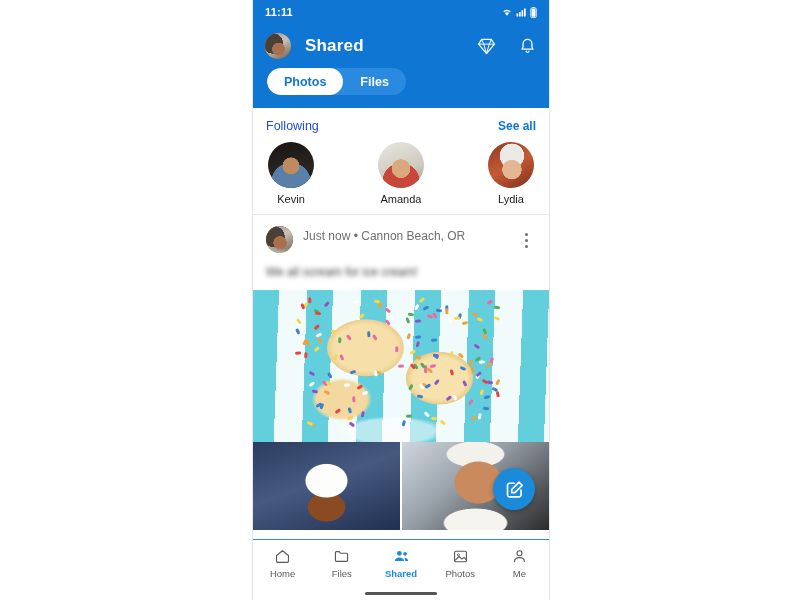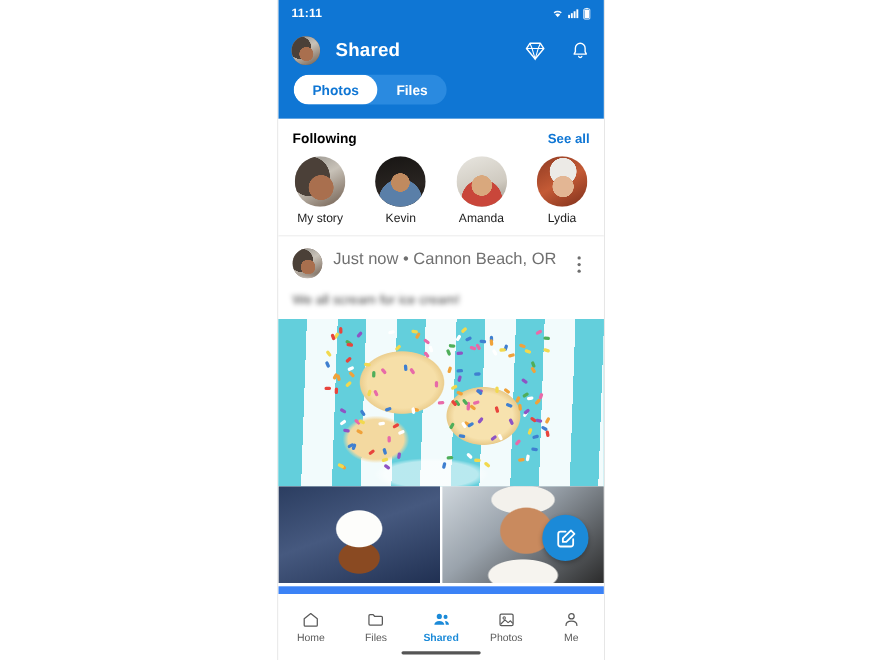--- a/index.html
+++ b/index.html
@@ -53,38 +53,38 @@
     border-radius:16px;
   }
   .seg.active{background:#ffffff;color:#0f76d4;}
 
   
   .following{
     padding:11px 13px 0 13px;background:#fff;
     border-bottom:1px solid #e8e8e8;
   }
   .sec-head{display:flex;align-items:baseline;}
-  .sec-title{font-size:12.5px;font-weight:bold;color:#000000;}
+  .sec-title{font-size:12.5px;font-weight:normal;color:#1d4ed8;}
   .see-all{margin-left:auto;font-size:12px;font-weight:bold;color:#0f76d4;}
 
   .stories{display:flex;justify-content:space-between;margin-top:9px;padding-bottom:9px;}
   .story{width:50px;display:flex;flex-direction:column;align-items:center;}
   .story-av{
     width:46px;height:46px;border-radius:50%;overflow:hidden;position:relative;
   }
   .story-name{
     margin-top:5px;font-size:11px;color:#1b1b1b;white-space:nowrap;
   }
 
   
   .post-head{display:flex;align-items:flex-start;padding:11px 13px 0 13px;background:#fff;}
   .post-av{width:27px;height:27px;border-radius:50%;overflow:hidden;flex:0 0 auto;background:#6b5a4e;position:relative;}
   .post-meta{margin-left:10px;display:flex;flex-direction:column;}
   .post-name{font-size:12.5px;font-weight:bold;color:#1b1b1b;line-height:15px;}
-  .post-sub{font-size:15px;color:#707070;margin-top:3px;line-height:14px;}
+  .post-sub{font-size:12px;color:#707070;margin-top:3px;line-height:14px;}
   .post-more{
     margin-left:auto;width:20px;height:24px;display:flex;flex-direction:column;
     align-items:center;justify-content:center;gap:3px;padding-top:2px;
   }
   .dot{width:3px;height:3px;border-radius:50%;background:#6e6e6e;}
 
   .post-caption{
     padding:12px 13px 11px 13px;font-size:12px;color:#3d3d3d;background:#fff;
     filter:blur(2.4px);
     user-select:none;
@@ -97,22 +97,22 @@
 
   .fab{
     position:absolute;right:14px;top:26px;width:42px;height:42px;border-radius:50%;
     background:#1b8ad8;display:flex;align-items:center;justify-content:center;
     box-shadow:0 2px 5px rgba(0,0,0,.3);
   }
 
   
   .spacer{flex:1 1 auto;background:#ffffff;}
   .bottomnav{
-    height:46px;display:flex;align-items:flex-end;background:#fff;
-    border-top:7px solid #3b82f6;flex:0 0 auto;
+    height:46px;display:flex;align-items:center;background:#fff;
+    border-top:1px solid #3b82f6;flex:0 0 auto;
   }
   .nav{flex:1;display:flex;flex-direction:column;align-items:center;gap:3px;}
   .nav-label{font-size:9.5px;color:#595959;}
   .nav.active .nav-label{color:#1b8ad8;font-weight:bold;}
   .gesturebar{height:14px;display:flex;align-items:center;justify-content:center;background:#fff;flex:0 0 auto;}
   .gb{width:72px;height:3px;border-radius:2px;background:#555;}
 
   
   .ph{position:absolute;inset:0;}
 
@@ -218,26 +218,20 @@
         </div>
       </div>
     </div>
 
     <div class="following">
       <div class="sec-head">
         <div class="sec-title">Following</div>
         <div class="see-all">See all</div>
       </div>
       <div class="stories">
-        <div class="story">
-          <div class="story-av">
-              <div class="ph face-taylor"></div>
-            </div>
-          <div class="story-name">My story</div>
-        </div>
         <div class="story">
           <div class="story-av">
               <div class="ph face-kevin"></div>
             </div>
           <div class="story-name">Kevin</div>
         </div>
         <div class="story">
           <div class="story-av">
               <div class="ph face-amanda"></div>
             </div>

